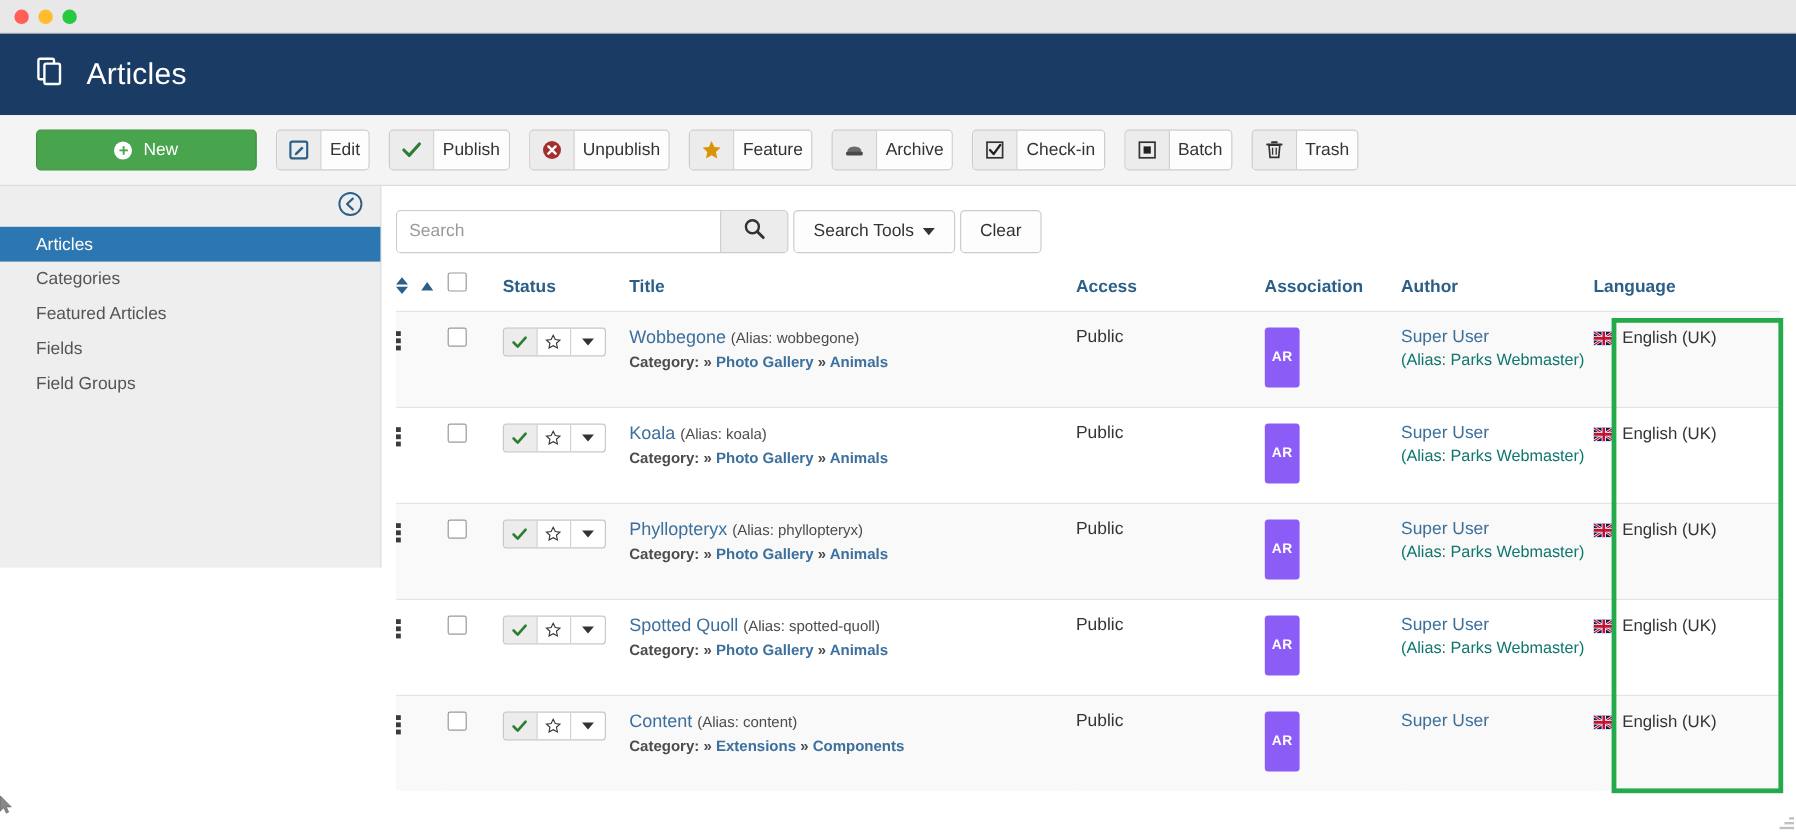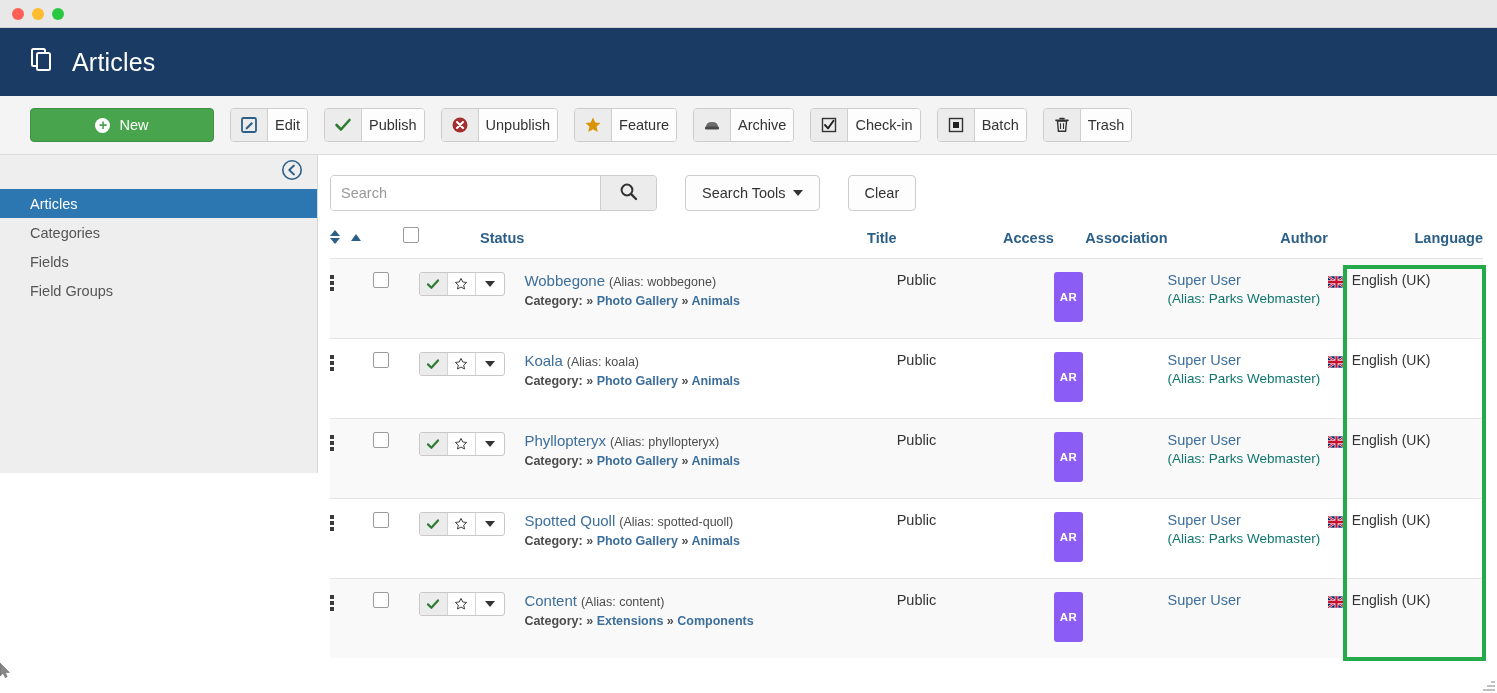--- a/index.html
+++ b/index.html
@@ -142,21 +142,21 @@
   .main {
     flex: 1;
     background: #ffffff;
     padding: 20px 0 0 12px;
     min-width: 0;
     position: relative;
   }
   .search-row {
     display: flex;
     align-items: center;
-    gap: 28px;
+    gap: 4px;
     margin-bottom: 16px;
   }
   .search-wrap {
     display: flex;
     height: 36px;
     width: 327px;
     border: 1px solid #cccccc;
     border-radius: 4px;
     overflow: hidden;
     background: #fff;
@@ -198,21 +198,21 @@
     border-top: 6px solid #333;
   }
 
   
   table.grid {
     width: 1153px;
     border-collapse: collapse;
     table-layout: fixed;
   }
   table.grid th {
-    text-align: right;
+    text-align: left;
     font-size: 14.5px;
     color: #2c5f87;
     font-weight: bold;
     padding: 0 0 12px 0;
     vertical-align: bottom;
   }
   table.grid td {
     font-size: 14.5px;
     color: #333;
     vertical-align: top;
@@ -438,20 +438,23 @@
               <circle cx="11" cy="11" r="9.2" fill="none" stroke="#2c5f87" stroke-width="1.6"></circle>
               <path d="M13 6.5 L8.2 11 L13 15.5" fill="none" stroke="#2c5f87" stroke-width="1.8" stroke-linecap="round" stroke-linejoin="round"></path>
             </svg>
           </span>
         </div>
         <div class="side-item active">
           <span>Articles</span>
         </div>
         <div class="side-item">
           <span>Categories</span>
+        </div>
+        <div class="side-item">
+          <span>Featured Articles</span>
         </div>
         <div class="side-item">
           <span>Fields</span>
         </div>
         <div class="side-item">
           <span>Field Groups</span>
         </div>
       </div>
       <div class="sidebar-below" style="flex:1;"></div>
     </div>

